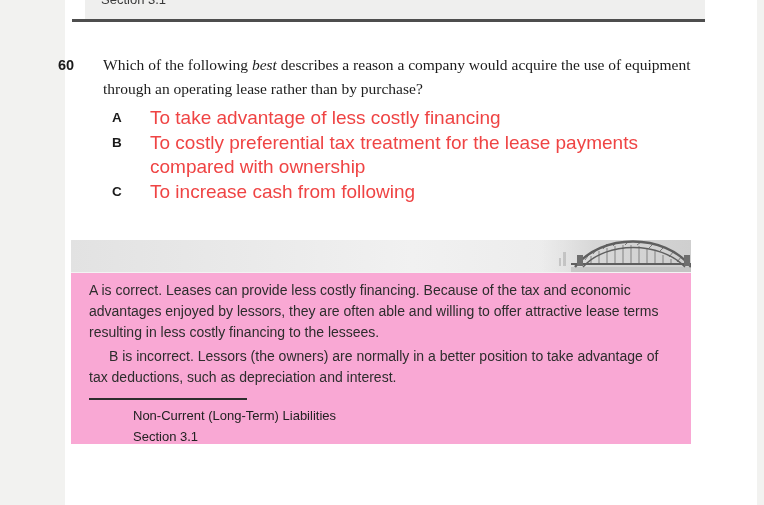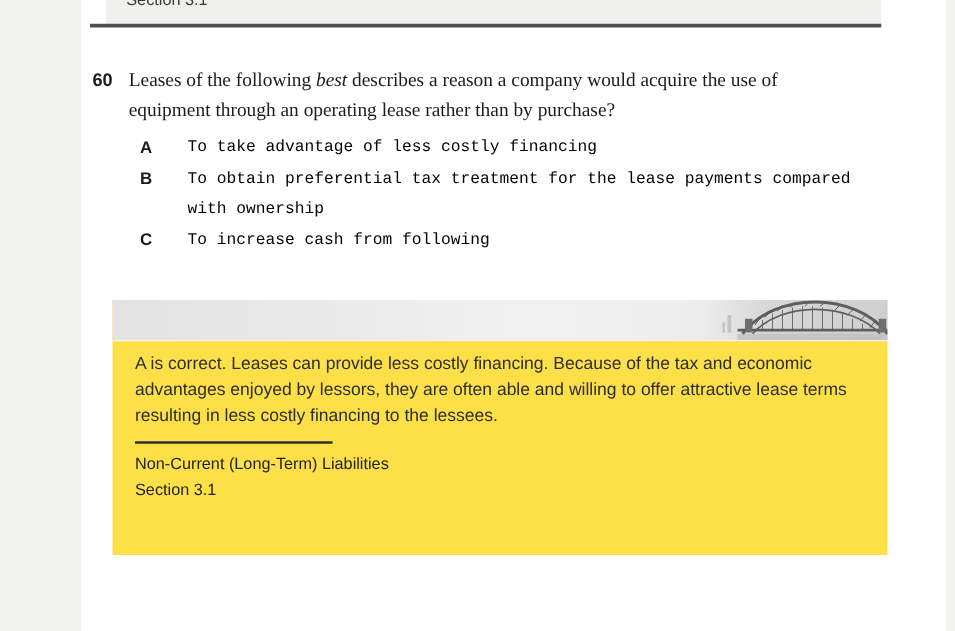--- a/index.html
+++ b/index.html
@@ -21,88 +21,88 @@
     position:absolute;left:16px;top:-7px;
     font-size:13px;color:#3a3a3a;line-height:13px;
   }
   .top-rule{
     position:absolute;left:72px;top:19px;width:633px;height:3px;
     background:#4e4e4e;
   }
 
   
   .q-number{
-    position:absolute;left:74px;top:53px;
+    position:absolute;left:58px;top:53px;
     font-weight:bold;font-size:14.5px;line-height:24px;color:#1a1a1a;
   }
   .q-text{
     position:absolute;left:103px;top:53px;width:588px;
     font-family:"Liberation Serif",serif;
     font-size:15.5px;line-height:24px;color:#1c1c1c;
   }
   .q-text em{}
   .options{
     position:absolute;left:112px;top:106px;width:578px;
   }
   .option-row{display:flex;margin-bottom:1px;}
   .option-letter{
     width:38px;flex:0 0 38px;
     font-weight:bold;font-size:13.5px;line-height:24px;color:#1a1a1a;
   }
   .option-text{
     width:540px;
-    font-family:Liberation Mono, monospace;
-    font-size:13px;line-height:24px;color:#000000;
+    font-family:Liberation Sans, sans-serif;
+    font-size:19px;line-height:24px;color:#ef4444;
   }
 
   
   .answer-box{
-    position:absolute;left:90px;top:240px;width:620px;height:204px;
-    background:#fde047;
+    position:absolute;left:71px;top:240px;width:620px;height:204px;
+    background:#f9a8d4;
   }
   .answer-band{
     position:relative;height:32px;
     background:linear-gradient(to right,#e2e2e2,#f1f1f1 55%,#e7e7e7);
     border-bottom:1px solid #f3f3f3;
   }
   .bridge{position:absolute;right:0;top:0;height:32px;width:150px;}
   .answer-body{
     padding:7px 22px 0 18px;
   }
   .answer-body p{
     margin:0 0 3px 0;
     font-size:14px;line-height:21px;color:#2d2d2d;
   }
   .answer-body p.indented{text-indent:20px;}
   .answer-footer{margin-top:10px;}
   .footer-rule{width:158px;height:2px;background:#2e2e2e;margin-bottom:5px;}
-  .footer-line{font-size:13px;line-height:21px;color:#222222;}
+  .footer-line{font-size:13px;line-height:21px;color:#222222;margin-left:44px;}
 </style>
 </head>
 <body>
 
 <div class="edge-strip edge-left"></div>
 <div class="edge-strip edge-right"></div>
 
 <div class="prev-box">
   <span>Section 3.1</span>
 </div>
 <div class="top-rule"></div>
 
 <div class="q-number">60</div>
-<div class="q-text"><span>Leases of the following </span><em>best</em><span> describes a reason a company would acquire the use of equipment through an operating lease rather than by purchase?</span></div>
+<div class="q-text"><span>Which of the following </span><em>best</em><span> describes a reason a company would acquire the use of equipment through an operating lease rather than by purchase?</span></div>
 
 <div class="options">
   <div class="option-row">
     <div class="option-letter">A</div>
     <div class="option-text">To take advantage of less costly financing</div>
   </div>
   <div class="option-row">
     <div class="option-letter">B</div>
-    <div class="option-text">To obtain preferential tax treatment for the lease payments compared with ownership</div>
+    <div class="option-text">To costly preferential tax treatment for the lease payments compared with ownership</div>
   </div>
   <div class="option-row">
     <div class="option-letter">C</div>
     <div class="option-text">To increase cash from following</div>
   </div>
 </div>
 
 <div class="answer-box">
   <div class="answer-band">
     <svg class="bridge" viewBox="0 0 150 32" preserveAspectRatio="none">
@@ -135,19 +135,20 @@
       </g>
 
       <g fill="#6e6e6e">
         <rect x="36" y="15" width="6" height="11"></rect>
         <rect x="143" y="15" width="6" height="11"></rect>
       </g>
     </svg>
   </div>
   <div class="answer-body">
     <p>A is correct. Leases can provide less costly financing. Because of the tax and economic advantages enjoyed by lessors, they are often able and willing to offer attractive lease terms resulting in less costly financing to the lessees.</p>
+    <p class="indented">B is incorrect. Lessors (the owners) are normally in a better position to take advantage of tax deductions, such as depreciation and interest.</p>
     <div class="answer-footer">
       <div class="footer-rule"></div>
       <div class="footer-line">Non-Current (Long-Term) Liabilities</div>
       <div class="footer-line">Section 3.1</div>
     </div>
   </div>
 </div>
 
 </body></html>

